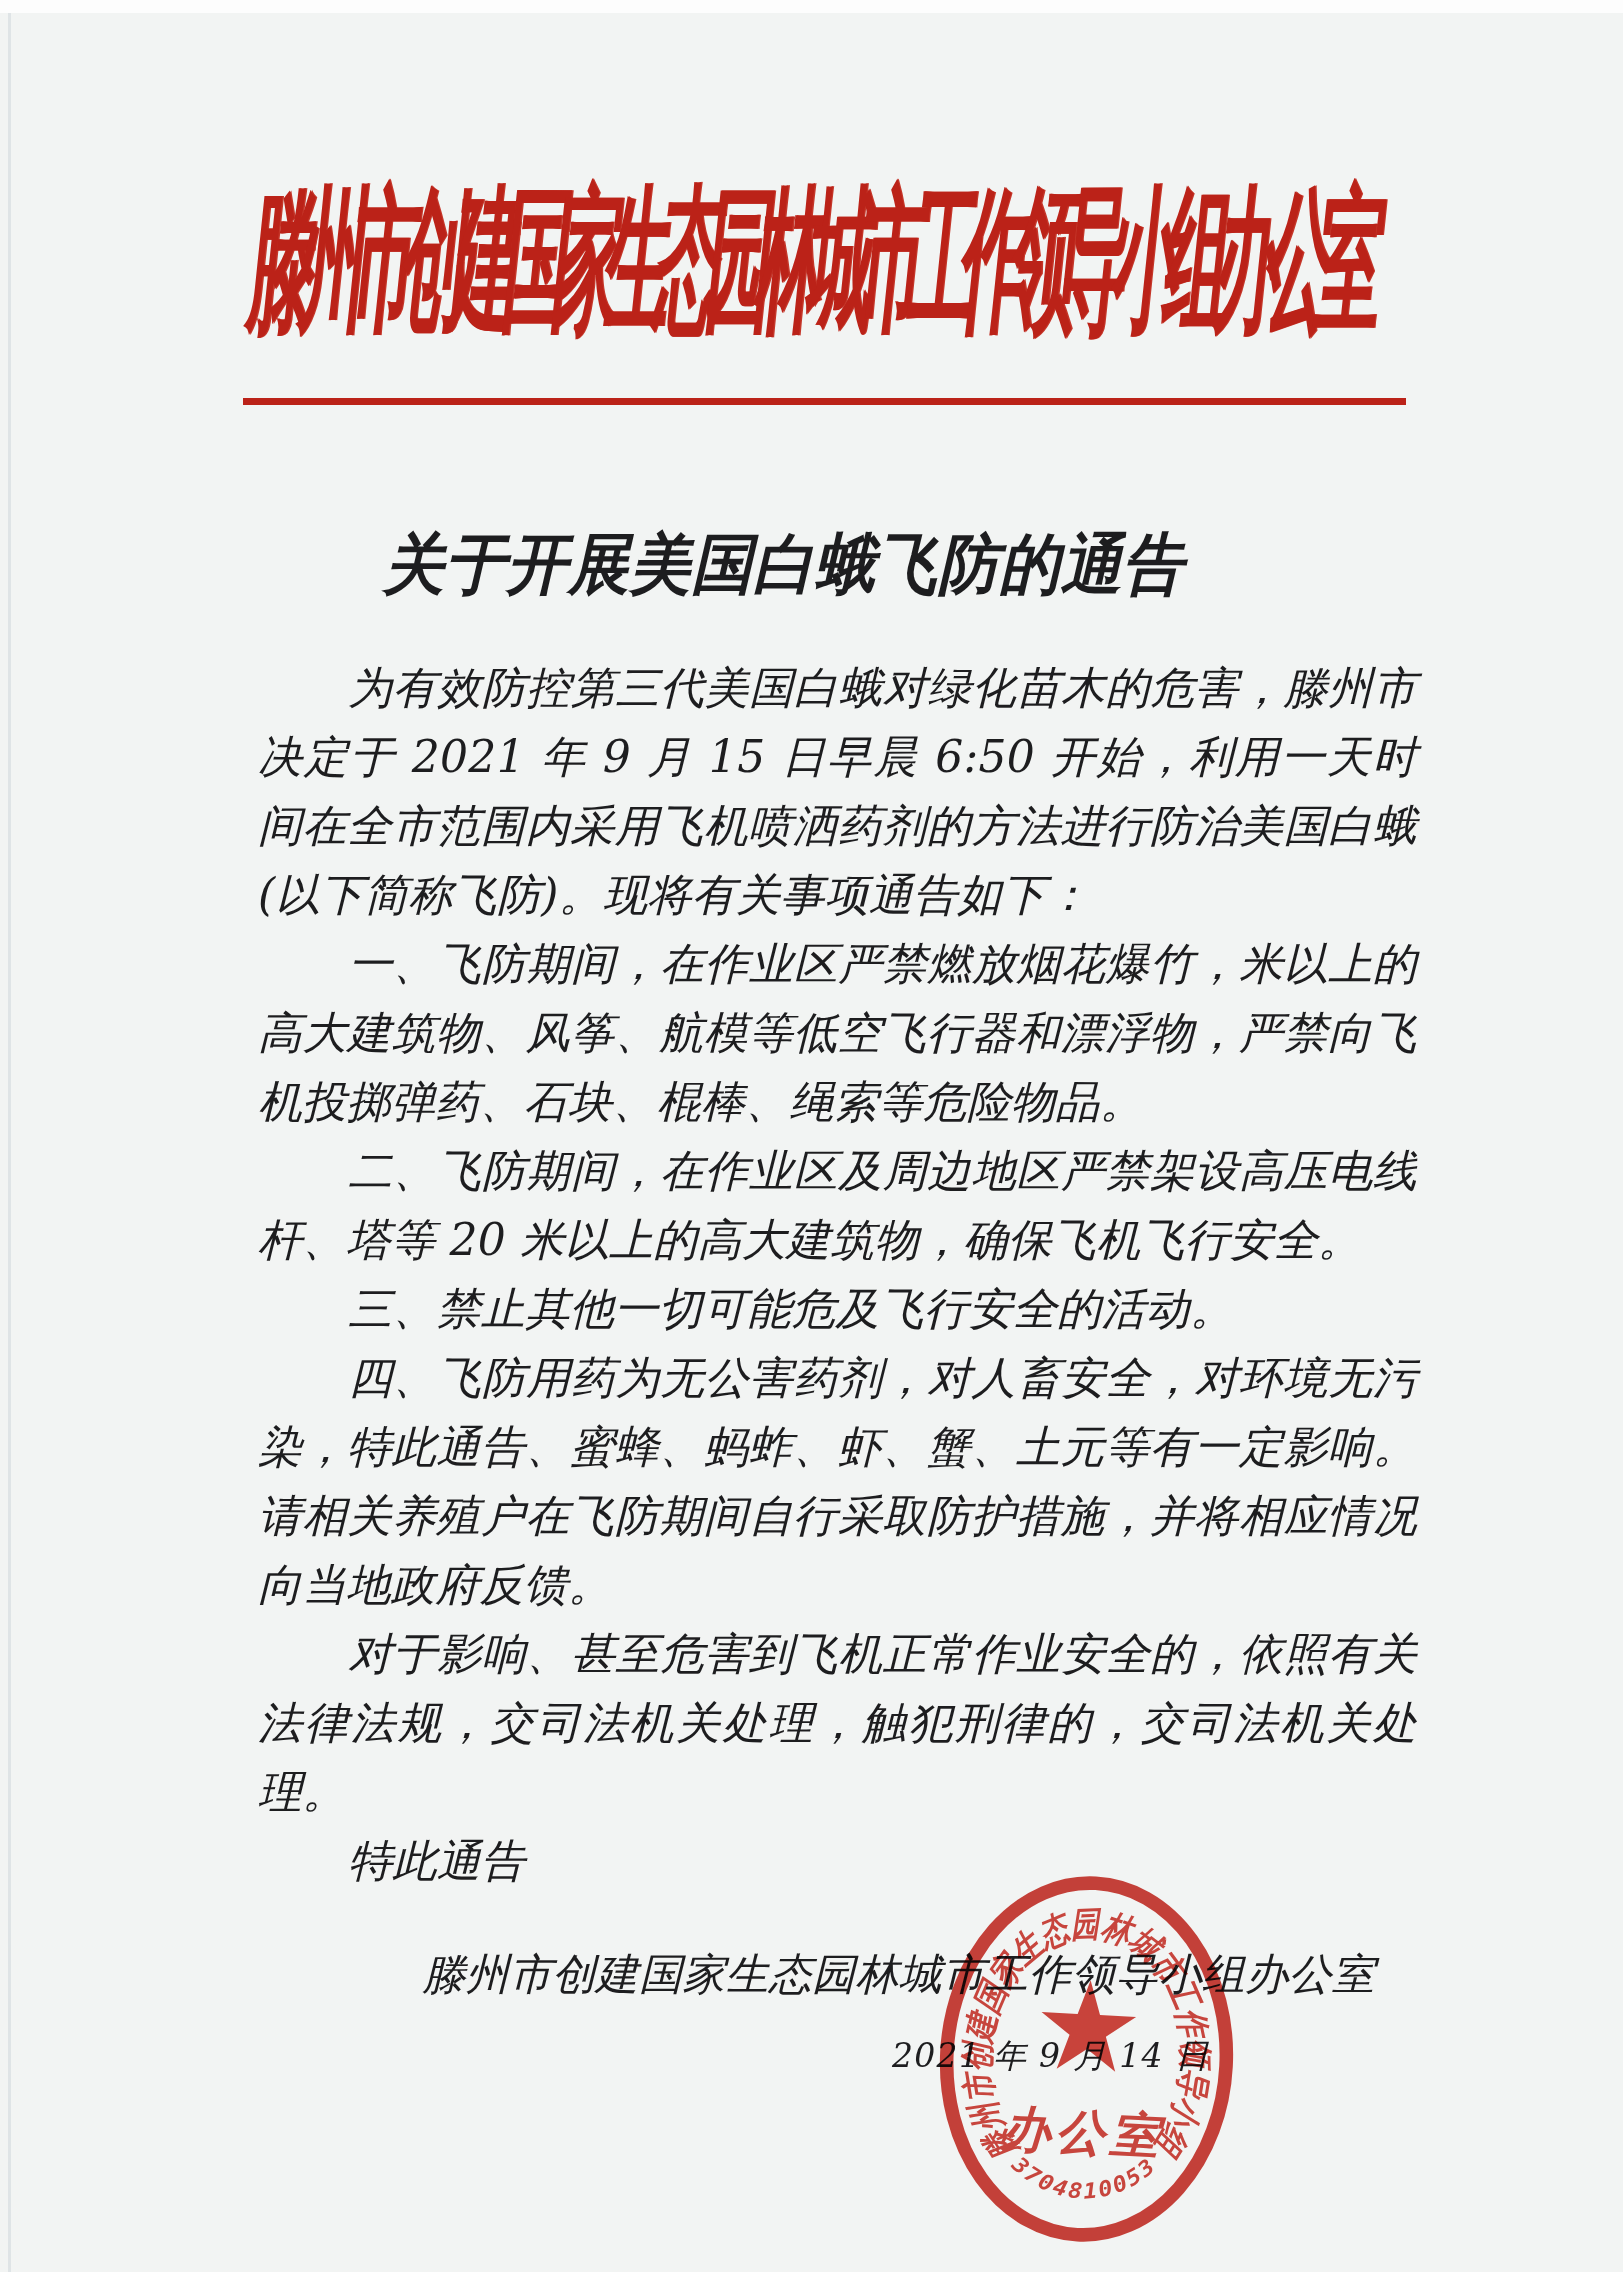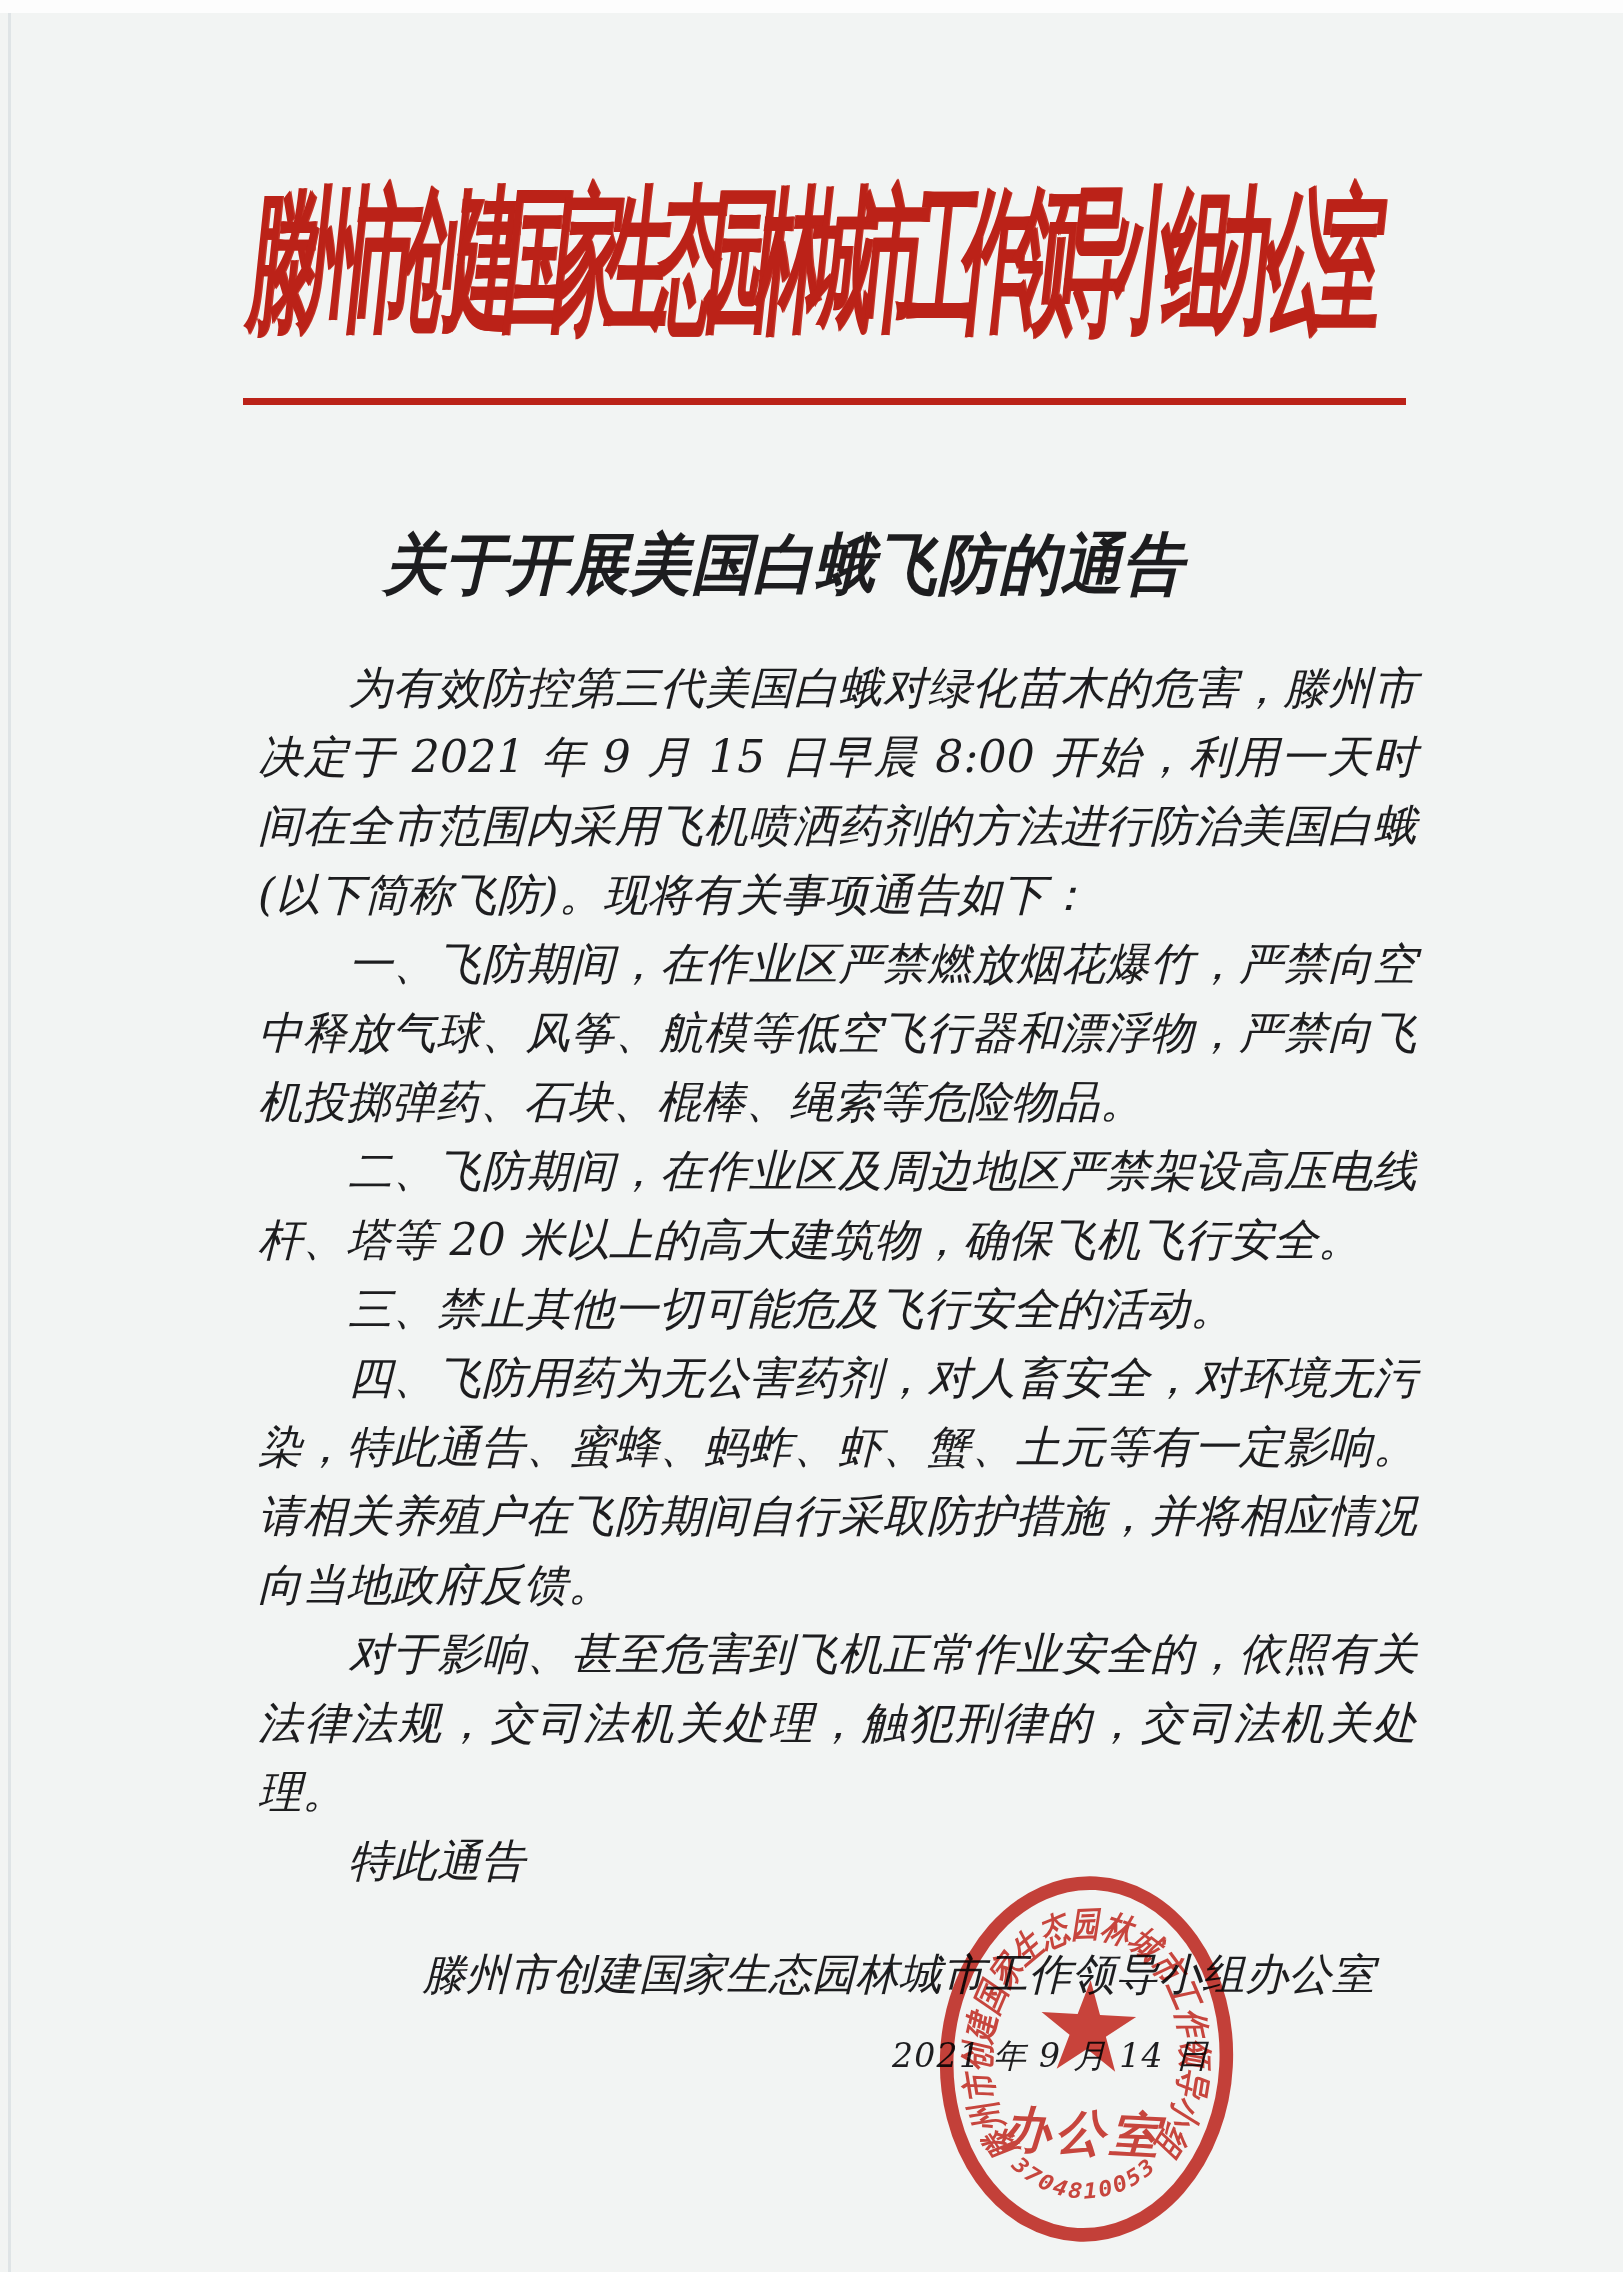--- a/index.html
+++ b/index.html
@@ -114,22 +114,22 @@
     <span class="org">滕州市创建国家生态园林城市工作领导小组办公室</span>
   </div>
 
   <div class="red-rule"></div>
 
   <div class="doc-title">
     <span class="t">关于开展美国白蛾飞防的通告</span>
   </div>
 
   <div class="body-text">
-      <p>为有效防控第三代美国白蛾对绿化苗木的危害，滕州市决定于 2021 年 9 月 15 日早晨 8:00 开始，利用一天时间在全市范围内采用飞机喷洒药剂的方法进行防治美国白蛾(以下简称飞防)。现将有关事项通告如下：</p>
-      <p>一、飞防期间，在作业区严禁燃放烟花爆竹，严禁向空中释放气球、风筝、航模等低空飞行器和漂浮物，严禁向飞机投掷弹药、石块、棍棒、绳索等危险物品。</p>
+      <p>为有效防控第三代美国白蛾对绿化苗木的危害，滕州市决定于 2021 年 9 月 15 日早晨 6:50 开始，利用一天时间在全市范围内采用飞机喷洒药剂的方法进行防治美国白蛾(以下简称飞防)。现将有关事项通告如下：</p>
+      <p>一、飞防期间，在作业区严禁燃放烟花爆竹，米以上的高大建筑物、风筝、航模等低空飞行器和漂浮物，严禁向飞机投掷弹药、石块、棍棒、绳索等危险物品。</p>
       <p>二、飞防期间，在作业区及周边地区严禁架设高压电线杆、塔等 20 米以上的高大建筑物，确保飞机飞行安全。</p>
       <p>三、禁止其他一切可能危及飞行安全的活动。</p>
       <p>四、飞防用药为无公害药剂，对人畜安全，对环境无污染，特此通告、蜜蜂、蚂蚱、虾、蟹、土元等有一定影响。请相关养殖户在飞防期间自行采取防护措施，并将相应情况向当地政府反馈。</p>
       <p>对于影响、甚至危害到飞机正常作业安全的，依照有关法律法规，交司法机关处理，触犯刑律的，交司法机关处理。</p>
       <p>特此通告</p>
     </div>
 
   <div class="sig-org">滕州市创建国家生态园林城市工作领导小组办公室</div>
 
   <div class="sig-date">2021 年 9 月 14 日</div>

